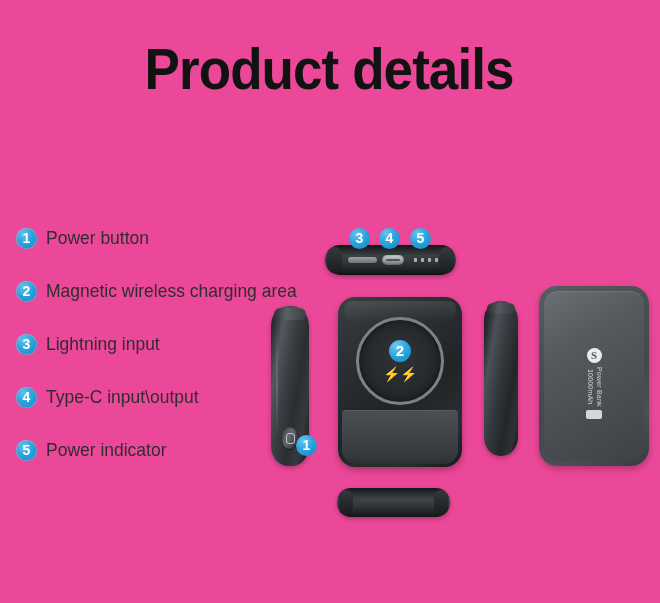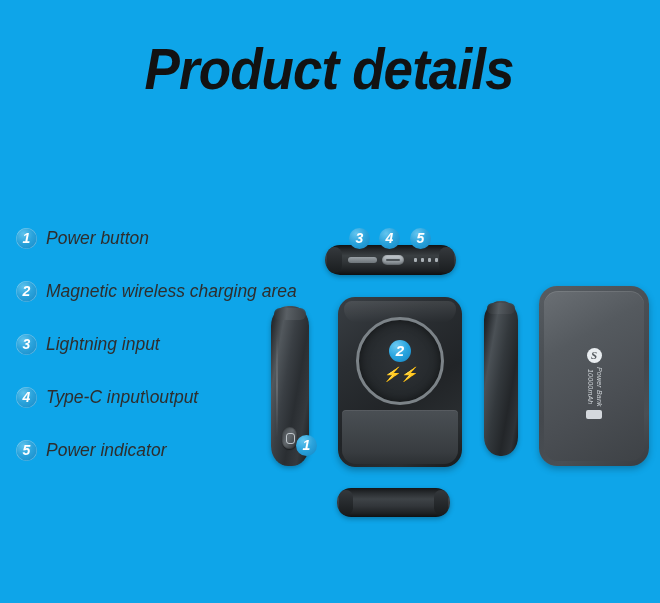--- a/index.html
+++ b/index.html
@@ -8,23 +8,22 @@
     background: #ffffff;
   }
   body {
     font-family: "Liberation Sans", sans-serif;
     -webkit-font-smoothing: antialiased;
   }
   #page {
     position: relative;
     width: 660px;
     height: 603px;
-    background: #0ea5e9;
+    background: #ec4899;
     overflow: hidden;
-    font-style: italic;
   }
 
   
   #page-title {
     position: absolute;
     left: 0;
     top: 36px;
     width: 660px;
     text-align: center;
     font-family: "Liberation Sans", sans-serif;

